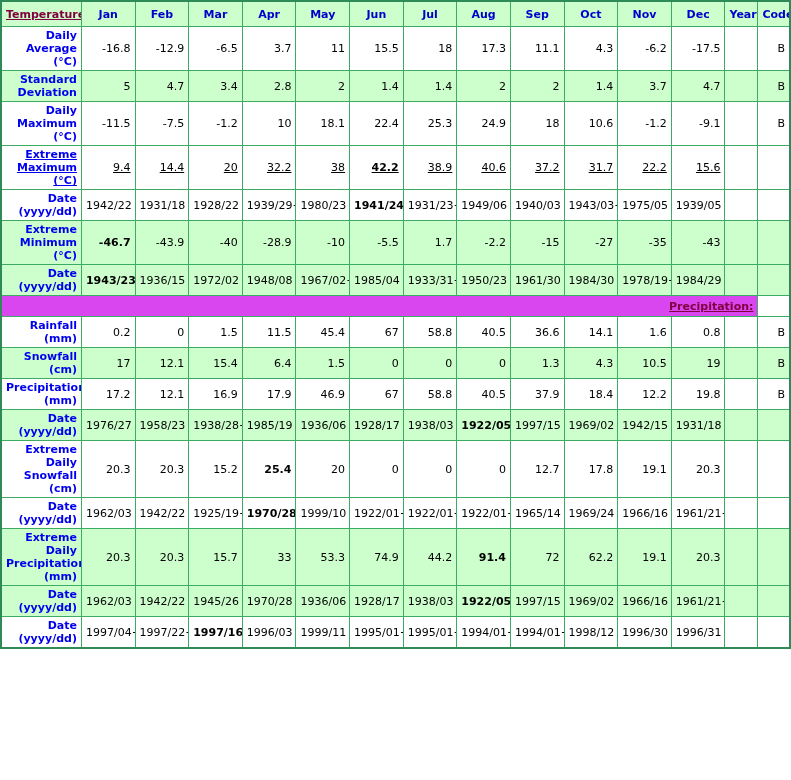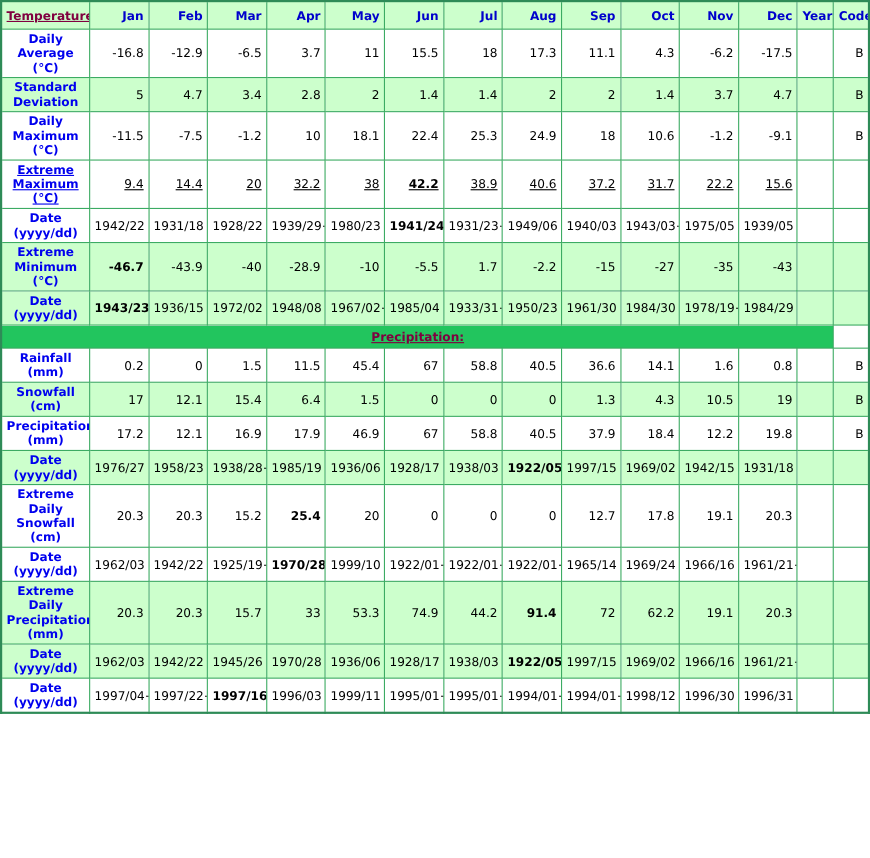--- a/index.html
+++ b/index.html
@@ -23,48 +23,48 @@
     padding: 2px 4px;
     font-size: 11px;
     line-height: 13px;
     vertical-align: middle;
     overflow: hidden;
     white-space: normal;
   }
   
   tr.header-row td {
     background: #ccffcc;
-    text-align: right;
+    text-align: center;
     font-weight: bold;
     color: #0000cc;
     height: 20px;
   }
   tr.header-row td.section-title {
     text-align: left;
     color: #800040;
     text-decoration: underline;
     padding-left: 5px;
   }
   
   tr.section-row td {
-    background: #22c55e;
-    text-align: center;
+    background: #d946ef;
+    text-align: right;
     font-weight: bold;
     color: #800040;
     text-decoration: underline;
     padding-left: 5px;
     height: 16px;
     border-left: 2px solid #2e8b57;
     border-right: 2px solid #2e8b57;
   }
   
   td.row-label {
     color: #0000ee;
     font-weight: bold;
-    text-align: center;
+    text-align: right;
     padding-left: 5px;
     background: inherit;
   }
   td.val {
     text-align: right;
     color: #000000;
     font-weight: normal;
     padding-right: 5px;
   }
   td.val.bold {

